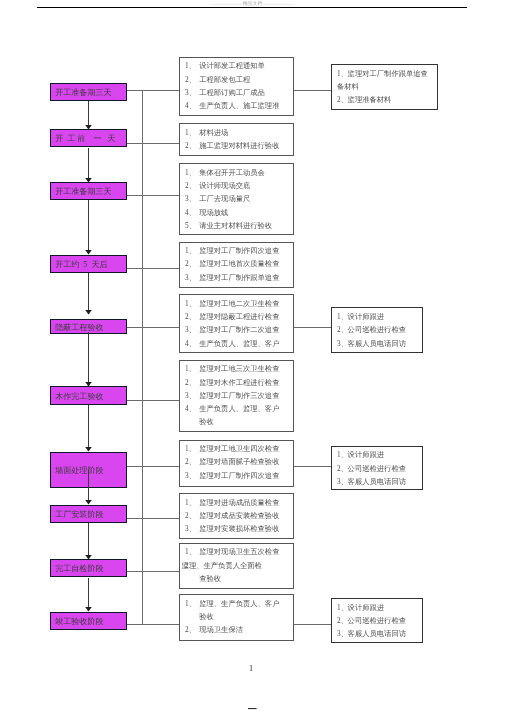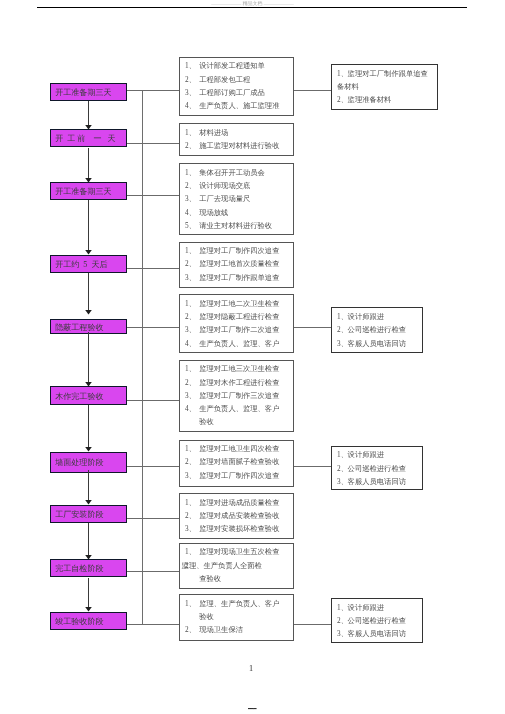--- a/index.html
+++ b/index.html
@@ -136,21 +136,21 @@
         <polygon points="0.2,0 6.8,0 3.5,4.6" fill="#1f1f1f"></polygon>
       </svg>
       <div class="conn" style="left: 127px; top: 399.7px; width: 51.6px;"></div>
       <div class="mbox" style="left: 178.6px; top: 359.8px; width: 115px; height: 72.1px;">
         <div class="li" style="top: 4.6px;"><span class="num" style="left: 5.4px;">1、</span><span class="txt" style="left: 19.6px;">监理对工地三次卫生检查</span></div>
         <div class="li" style="top: 17.85px;"><span class="num" style="left: 5.4px;">2、</span><span class="txt" style="left: 19.6px;">监理对木作工程进行检查</span></div>
         <div class="li" style="top: 31.1px;"><span class="num" style="left: 5.4px;">3、</span><span class="txt" style="left: 19.6px;">监理对工厂制作三次追查</span></div>
         <div class="li" style="top: 44.35px;"><span class="num" style="left: 5.4px;">4、</span><span class="txt" style="left: 19.6px;">生产负责人、监理、客户</span></div>
         <div class="li" style="top: 57.6px;"><span class="num" style="left: 5.4px;"></span><span class="txt" style="left: 19.6px;">验收</span></div>
       </div>
-      <div class="lbox" style="left: 50px; top: 451.8px; width: 77px; height: 21px;">
+      <div class="lbox" style="left: 50px; top: 451.8px; width: 77px; height: 36px;">
         <div class="lbl">墙面处理阶段</div>
       </div>
       <div class="vflow" style="left: 88px; top: 470.3px; height: 31.1px;"></div>
       <svg class="arrow" viewBox="0 0 7 5" style="left: 85px; top: 500.4px;">
         <polygon points="0.2,0 6.8,0 3.5,4.6" fill="#1f1f1f"></polygon>
       </svg>
       <div class="conn" style="left: 127px; top: 465.6px; width: 51.6px;"></div>
       <div class="mbox" style="left: 178.6px; top: 439.5px; width: 115px; height: 47px;">
         <div class="li" style="top: 4.6px;"><span class="num" style="left: 5.4px;">1、</span><span class="txt" style="left: 19.6px;">监理对工地卫生四次检查</span></div>
         <div class="li" style="top: 17.85px;"><span class="num" style="left: 5.4px;">2、</span><span class="txt" style="left: 19.6px;">监理对墙面腻子检查验收</span></div>

